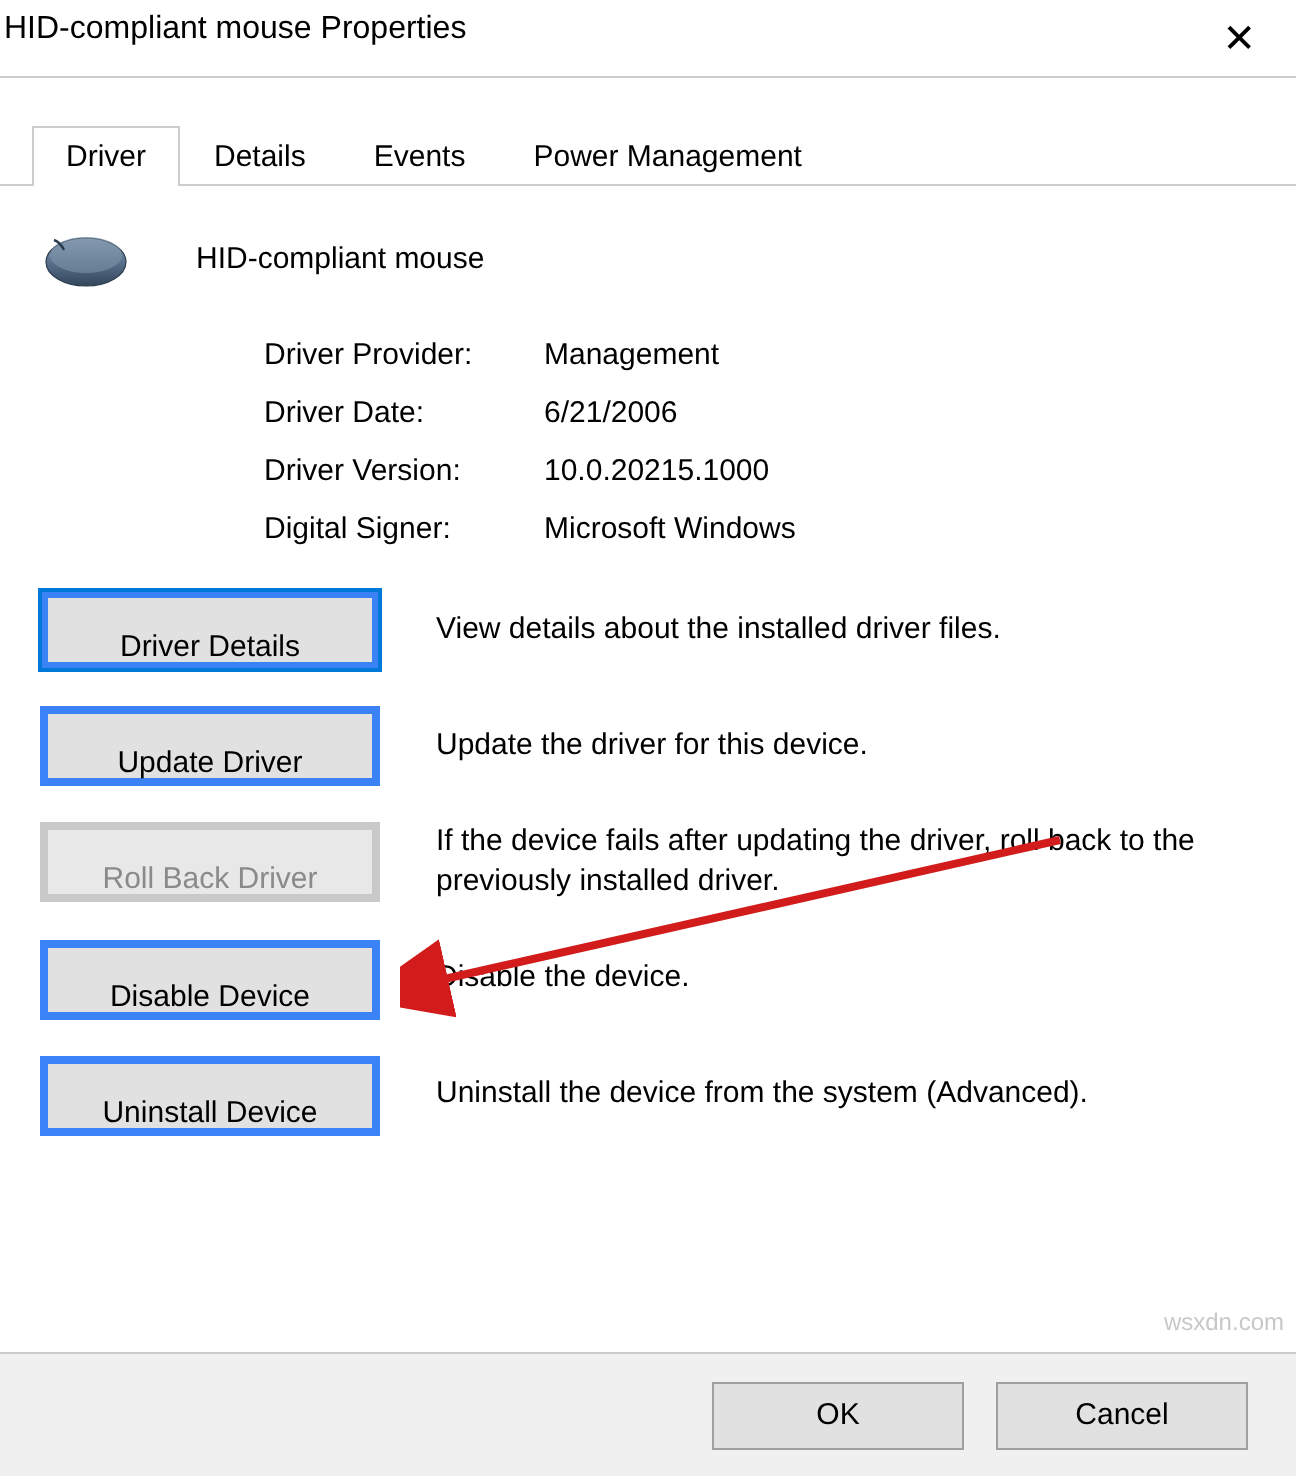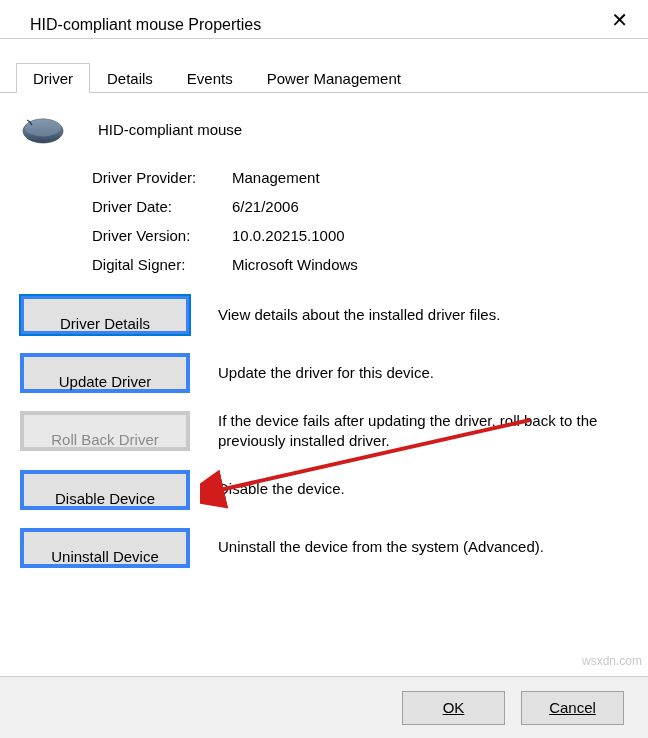--- a/index.html
+++ b/index.html
@@ -9,23 +9,23 @@
     font-size: 15px;
     color: #000;
     background: #fff;
     width: 648px;
     height: 738px;
     position: relative;
     overflow: hidden;
   }
   .titlebar {
     display: flex;
-    align-items: flex-end;
+    align-items: flex-start;
     justify-content: space-between;
-    padding: 6px 12px 4px 30px;
+    padding: 6px 12px 4px 2px;
     border-bottom: 1px solid #ccc;
   }
   .titlebar .title { font-size: 16px; }
   .titlebar .close {
     font-size: 20px;
     font-weight: 300;
     line-height: 1;
     padding: 4px 8px;
     cursor: default;
   }
@@ -52,21 +52,21 @@
   }
   .content { padding: 18px 20px 10px 20px; }
   .device-row {
     display: flex;
     align-items: center;
     gap: 32px;
     margin-bottom: 22px;
   }
   .mouse-icon { width: 46px; height: 36px; }
   .device-name { font-size: 15px; }
-  .info-table { margin-left: 72px; margin-bottom: 22px; }
+  .info-table { margin-left: 112px; margin-bottom: 22px; }
   .info-row { display: flex; margin-bottom: 12px; }
   .info-label { width: 140px; }
   .info-value {}
   .actions { display: flex; flex-direction: column; gap: 18px; }
   .action-row { display: flex; align-items: center; gap: 28px; }
   .btn {
     width: 170px;
     height: 38px;
     background: #e1e1e1;
     border: 4px solid #3b82f6;
@@ -84,27 +84,26 @@
     height: 62px;
     border-top: 1px solid #ccc;
     background: #f0f0f0;
     display: flex;
     align-items: center;
     justify-content: flex-end;
     gap: 16px;
     padding-right: 24px;
   }
   .bottom-btn {
-    width: 103px;
+    width: 126px;
     height: 34px;
     background: #e1e1e1;
     border: 1px solid #a0a0a0;
     font: inherit;
     cursor: default;
-    text-decoration: underline;
   }
   .watermark {
     position: absolute;
     right: 6px;
     bottom: 70px;
     font-size: 12px;
     color: #c8c8c8;
     writing-mode: horizontal-tb;
   }
   .arrow {

